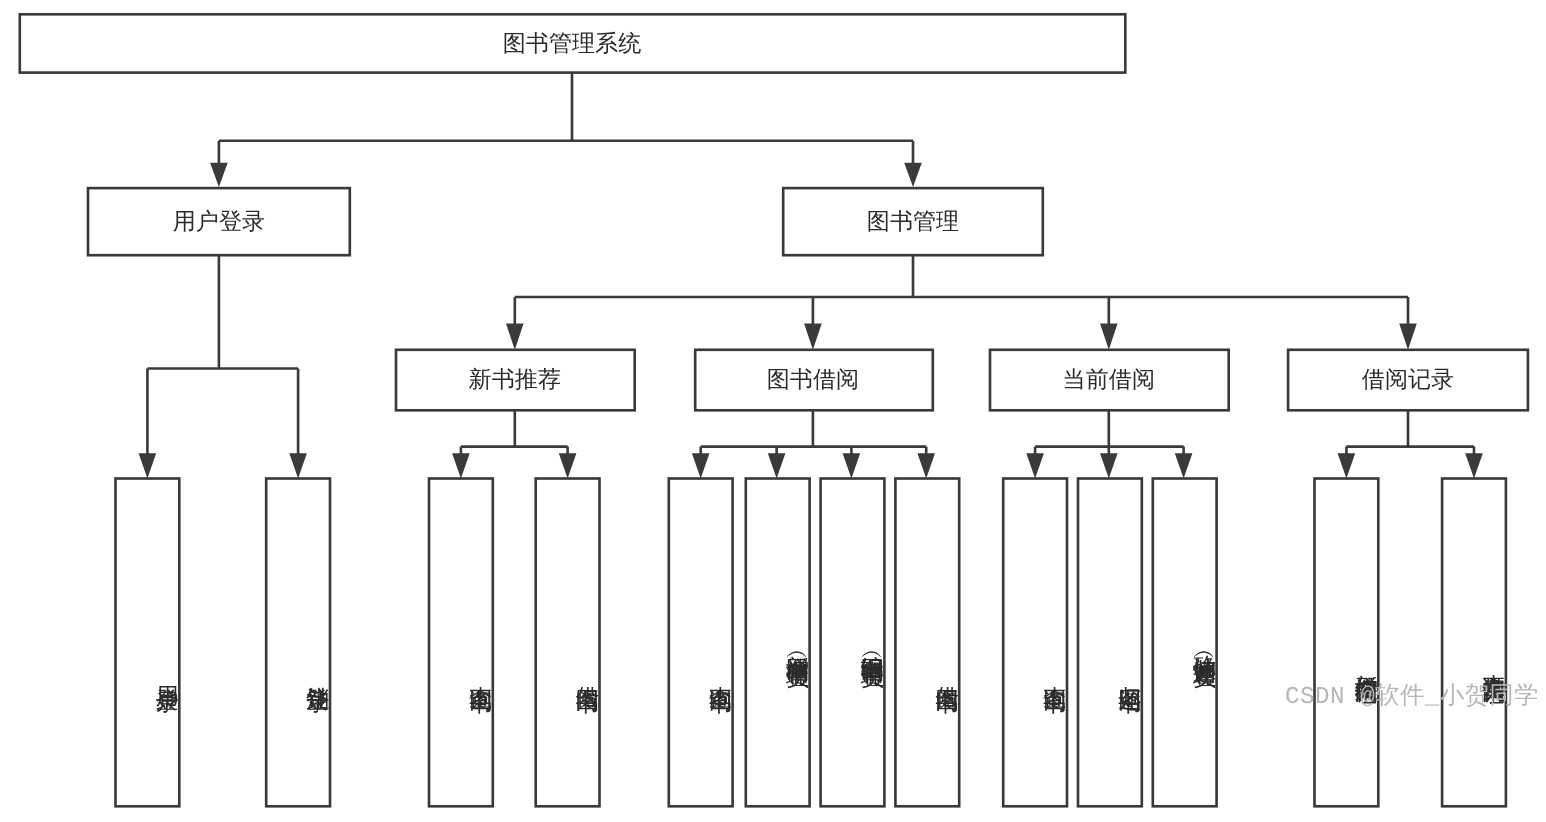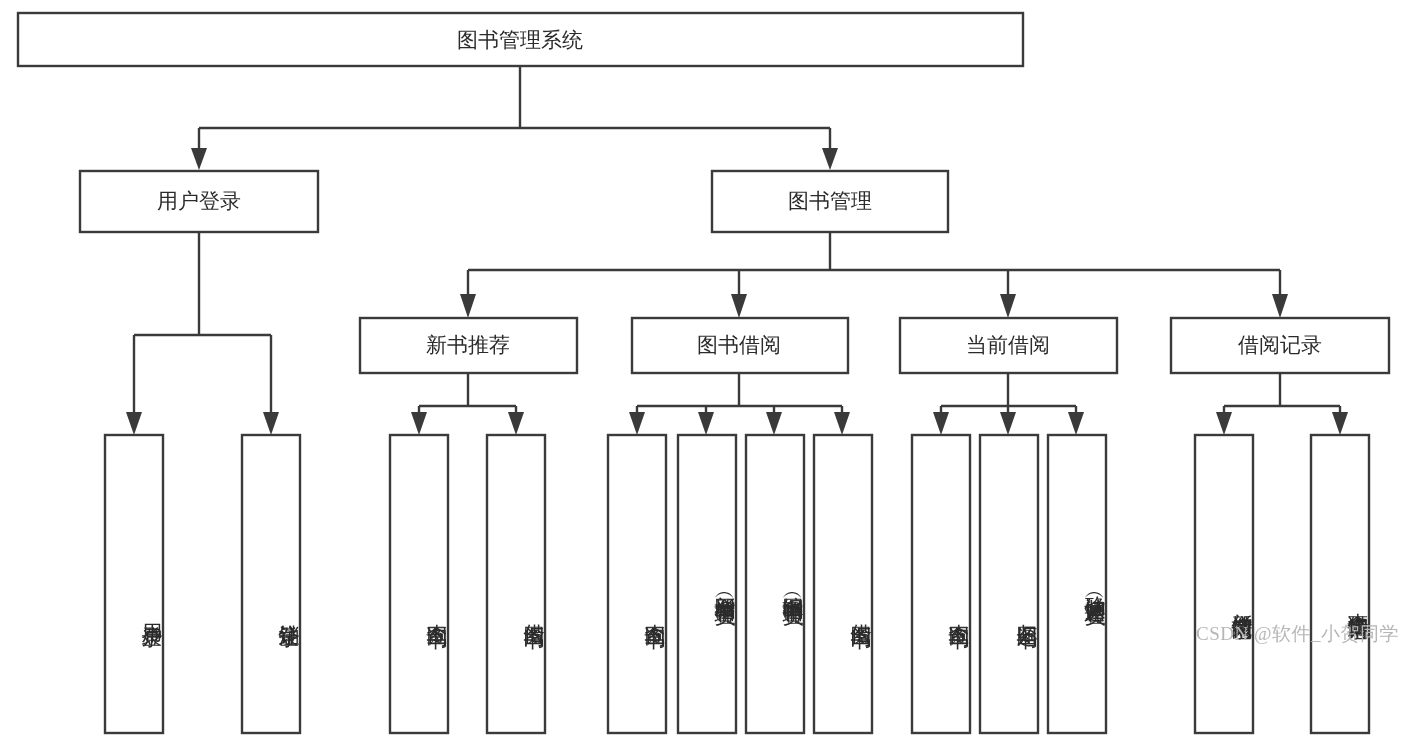--- a/index.html
+++ b/index.html
@@ -63,22 +63,22 @@
     display: flex;
     align-items: flex-start;
     justify-content: center;
     height: 100%;
     width: 100%;
   }
   .watermark {
     position: absolute;
     right: 6px;
     bottom: 6px;
-    font-family: Liberation Serif, serif;
-    font-size: 19px;
+    font-family: Liberation Mono, monospace;
+    font-size: 22px;
     color: #b6b6b6;
     white-space: nowrap;
     letter-spacing: 0.5px;
     pointer-events: none;
   }
 </style>
 </head>
 <body>
 
 <div id="diagram-root">

